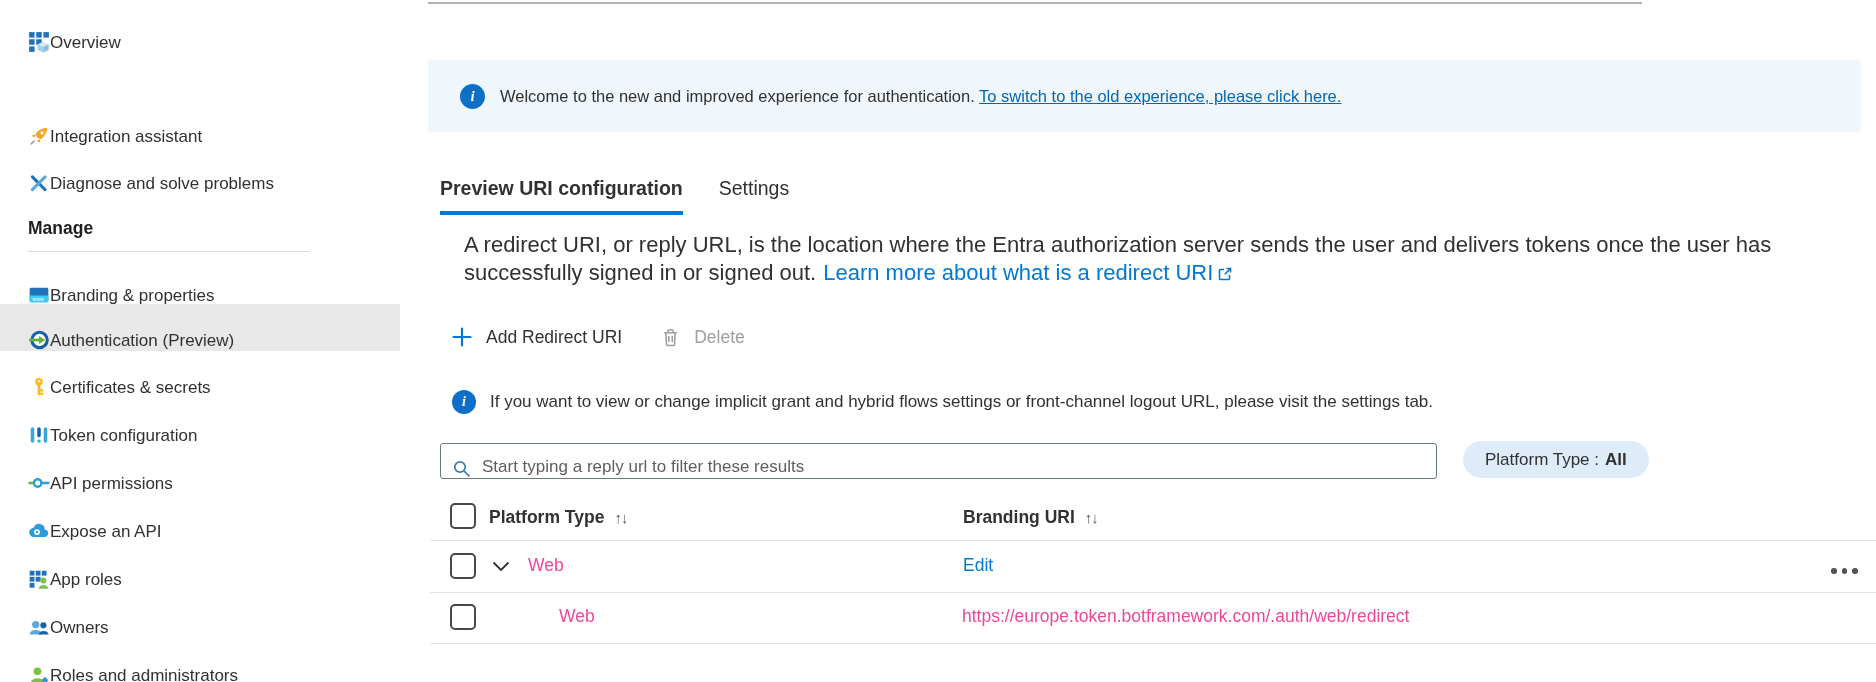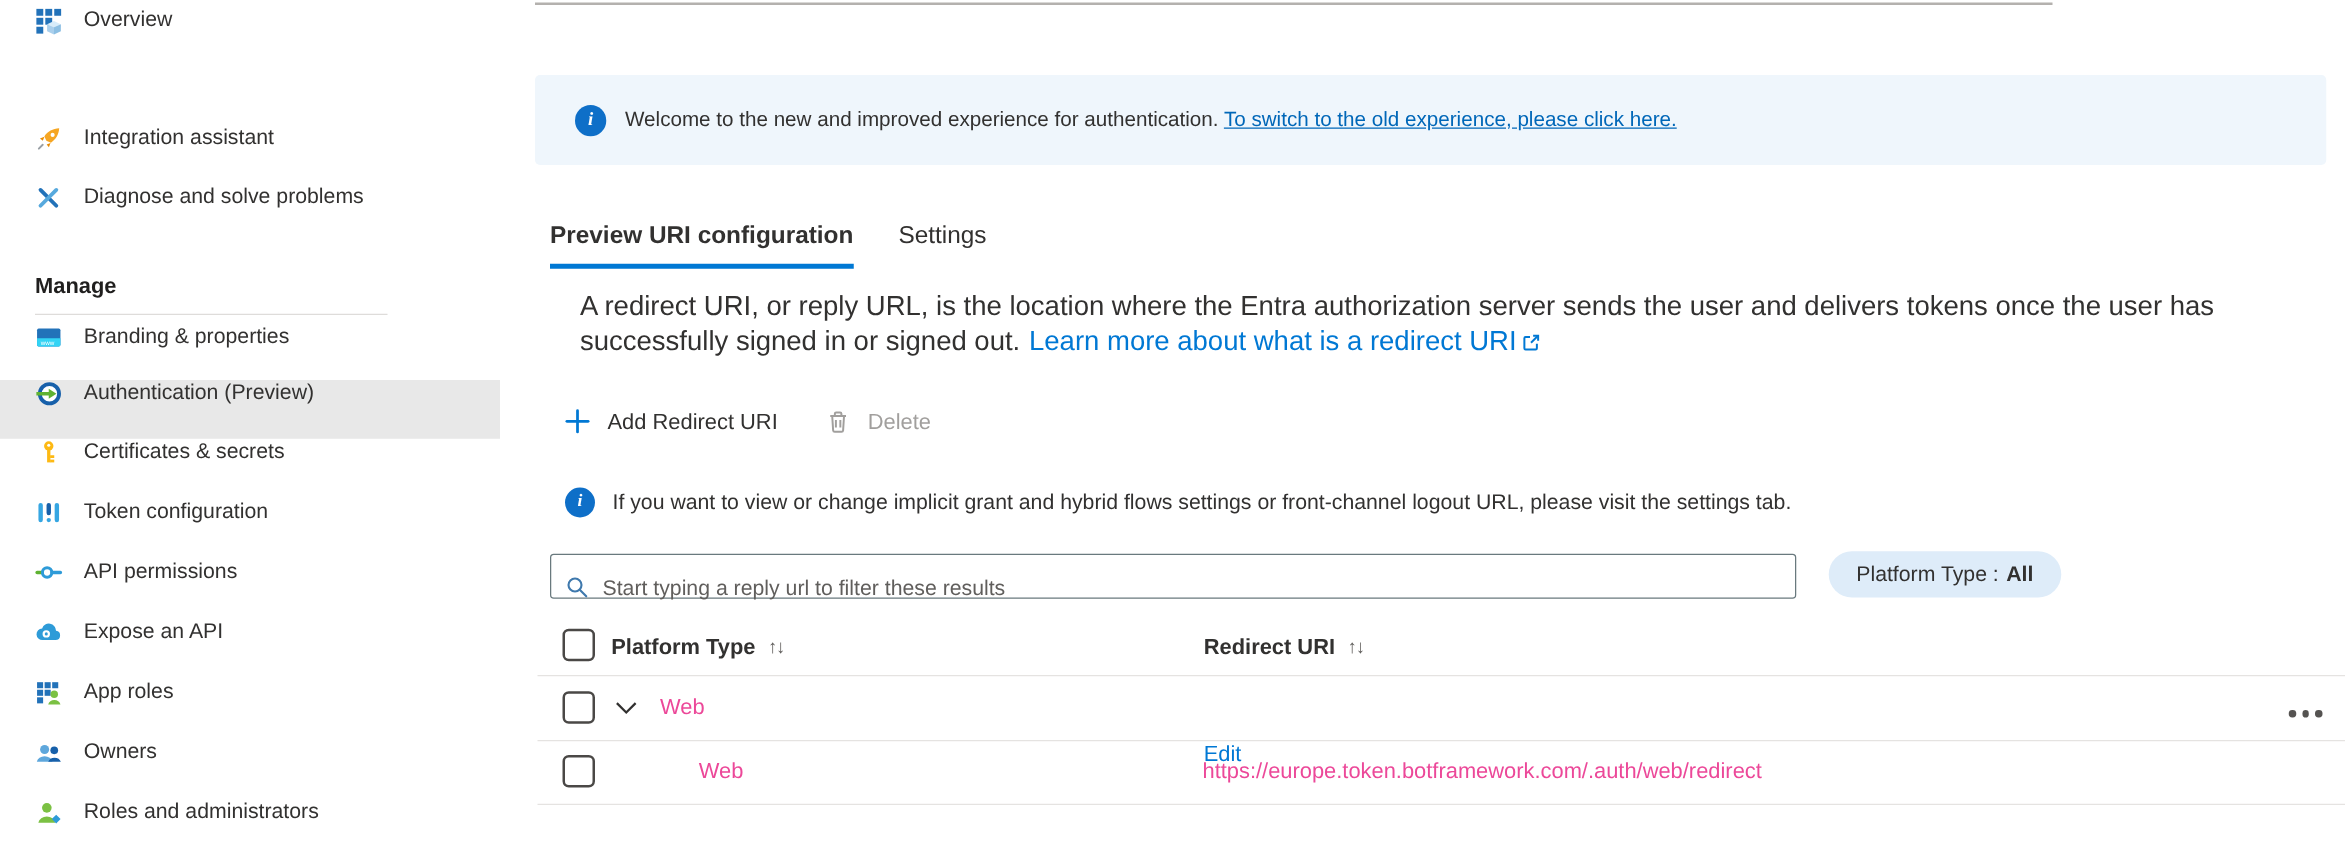--- a/index.html
+++ b/index.html
@@ -2,22 +2,22 @@
 <html><head>
 <meta charset="utf-8">
 <style>
   html,body{margin:0;padding:0;}
   body{
     width:1876px;height:682px;position:relative;overflow:hidden;background:#fff;
     font-family:"Liberation Sans","DejaVu Sans",sans-serif;color:#323130;
   }
   
   .sidebar{position:absolute;left:0;top:0;width:400px;height:682px;background:#fff;}
-  .nav-item{position:absolute;left:0;width:400px;height:47px;display:flex;align-items:flex-start;
-    padding-left:28px;box-sizing:border-box;gap:17px;font-size:17px;color:#323130;cursor:pointer;}
+  .nav-item{position:absolute;left:0;width:400px;height:47px;display:flex;align-items:flex-end;
+    padding-left:28px;box-sizing:border-box;font-size:17px;color:#323130;cursor:pointer;}
   .nav-item.selected{background:#e8e8e8;}
   .nicon{width:22px;height:22px;display:flex;align-items:center;justify-content:center;flex:0 0 22px;}
   .nlabel{white-space:nowrap;}
   .nav-section{position:absolute;left:28px;top:218px;height:30px;font-size:17.5px;font-weight:700;color:#201f1e;}
   .nav-divider{position:absolute;left:28px;top:251px;width:282px;height:1px;background:#dedcda;}
   
   .top-line{position:absolute;left:428px;top:2px;width:1214px;height:2px;background:#b4b1ae;}
   .banner{position:absolute;left:428px;top:60px;width:1433px;height:72px;background:#eff6fc;border-radius:4px;
     display:flex;align-items:center;padding-left:32px;box-sizing:border-box;gap:15px;font-size:16.5px;}
   .info-icon{width:25px;height:25px;border-radius:50%;background:#0e6fc8;color:#fff;display:flex;
@@ -30,33 +30,33 @@
   .tab.active{font-weight:700;border-bottom-color:#0078d4;}
   .description{position:absolute;left:464px;top:231px;width:1424px;font-size:22px;line-height:27.5px;color:#323130;}
   .learn-link{color:#0078d4;text-decoration:none;cursor:pointer;margin-left:7px;white-space:nowrap;}
   .ext-svg{vertical-align:-3px;margin-left:3px;}
   .toolbar{position:absolute;left:451px;top:320px;display:flex;align-items:center;gap:38px;height:34px;}
   .cmd{display:flex;align-items:center;gap:13px;font-size:17.5px;color:#323130;background:none;border:none;
     padding:0;cursor:pointer;font-family:inherit;}
   .cmd.disabled{color:#a19f9d;cursor:default;}
   .note{position:absolute;left:452px;top:390px;display:flex;align-items:center;gap:14px;font-size:17px;color:#323130;}
   .search-box{position:absolute;left:440px;top:443px;width:997px;height:36px;border:1px solid #69797e;
-    border-radius:3px;display:flex;align-items:flex-start;padding:16px 11px;gap:9px;box-sizing:border-box;background:#fff;}
+    border-radius:3px;display:flex;align-items:flex-end;padding:0 11px;gap:9px;box-sizing:border-box;background:#fff;}
   .search-box input{border:none;outline:none;flex:1;font-size:17px;color:#323130;font-family:inherit;background:transparent;}
   .search-box input::placeholder{color:#605e5c;}
   .pill{position:absolute;left:1463px;top:441px;height:37px;padding:0 22px;background:#deecf9;border-radius:19px;
     display:flex;align-items:center;font-size:17px;color:#323130;cursor:pointer;}
   .pill b{margin-left:6px;}
   .checkbox{position:absolute;width:26px;height:26px;border:2px solid #4a4846;border-radius:5px;background:#fff;
     box-sizing:border-box;cursor:pointer;}
   .th{position:absolute;font-size:17.5px;font-weight:700;color:#323130;display:flex;align-items:center;cursor:pointer;}
   .sort{font-size:15px;color:#605e5c;font-weight:400;margin-left:10px;letter-spacing:-1px;}
   .tdiv{position:absolute;left:430px;width:1446px;height:1px;background:#e5e3e1;}
   .cell{position:absolute;font-size:17.5px;color:#ec4899;white-space:nowrap;}
-  .edit-link{position:absolute;font-size:17.5px;color:#0078d4;cursor:pointer;margin-top:38px;}
+  .edit-link{position:absolute;font-size:17.5px;color:#0078d4;cursor:pointer;}
   .chevron{position:absolute;cursor:pointer;line-height:0;}
   .more{position:absolute;display:flex;gap:5px;align-items:center;cursor:pointer;height:10px;}
   .more i{width:5.5px;height:5.5px;border-radius:50%;background:#555351;display:block;}
 </style>
 </head>
 <body>
 
 <nav class="sidebar">
 
   <div class="nav-item" style="top:6px">
@@ -293,21 +293,21 @@
     <span>Platform Type :</span>
     <b>All</b>
   </div>
 
   <div class="checkbox" style="left:450px;top:503px"></div>
   <div class="th" style="left:489px;top:507px">
     <span>Platform Type</span>
     <span class="sort">↑↓</span>
   </div>
   <div class="th" style="left:963px;top:507px">
-    <span>Redirect URI</span>
+    <span>Branding URI</span>
     <span class="sort">↑↓</span>
   </div>
   <div class="tdiv" style="top:540px"></div>
 
   <div>
     <div class="checkbox" style="left:450px;top:553px"></div>
     <span class="chevron" style="left:492px;top:561px"><svg width="18" height="11" viewBox="0 0 18 11">
           <polyline points="1.5,1.5 9,9 16.5,1.5" fill="none" stroke="#323130" stroke-width="1.8"></polyline>
         </svg></span>
     <span class="cell" style="left:528px;top:555px">Web</span>

